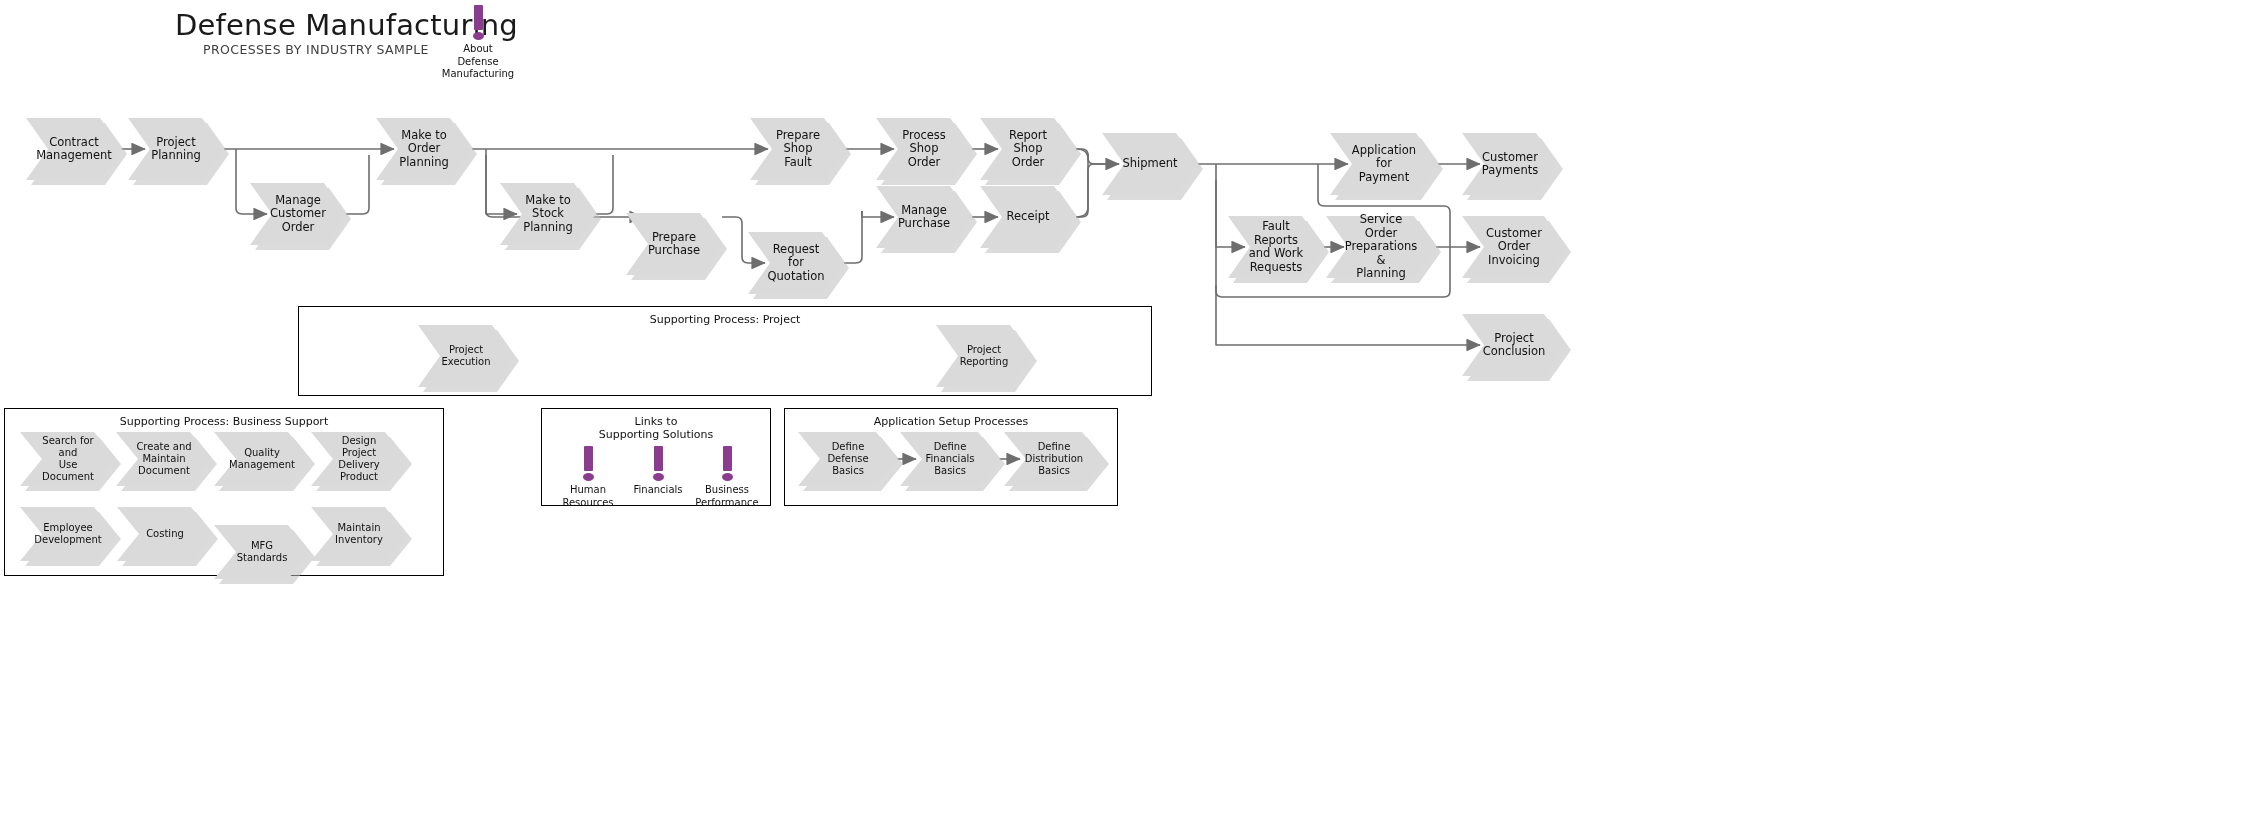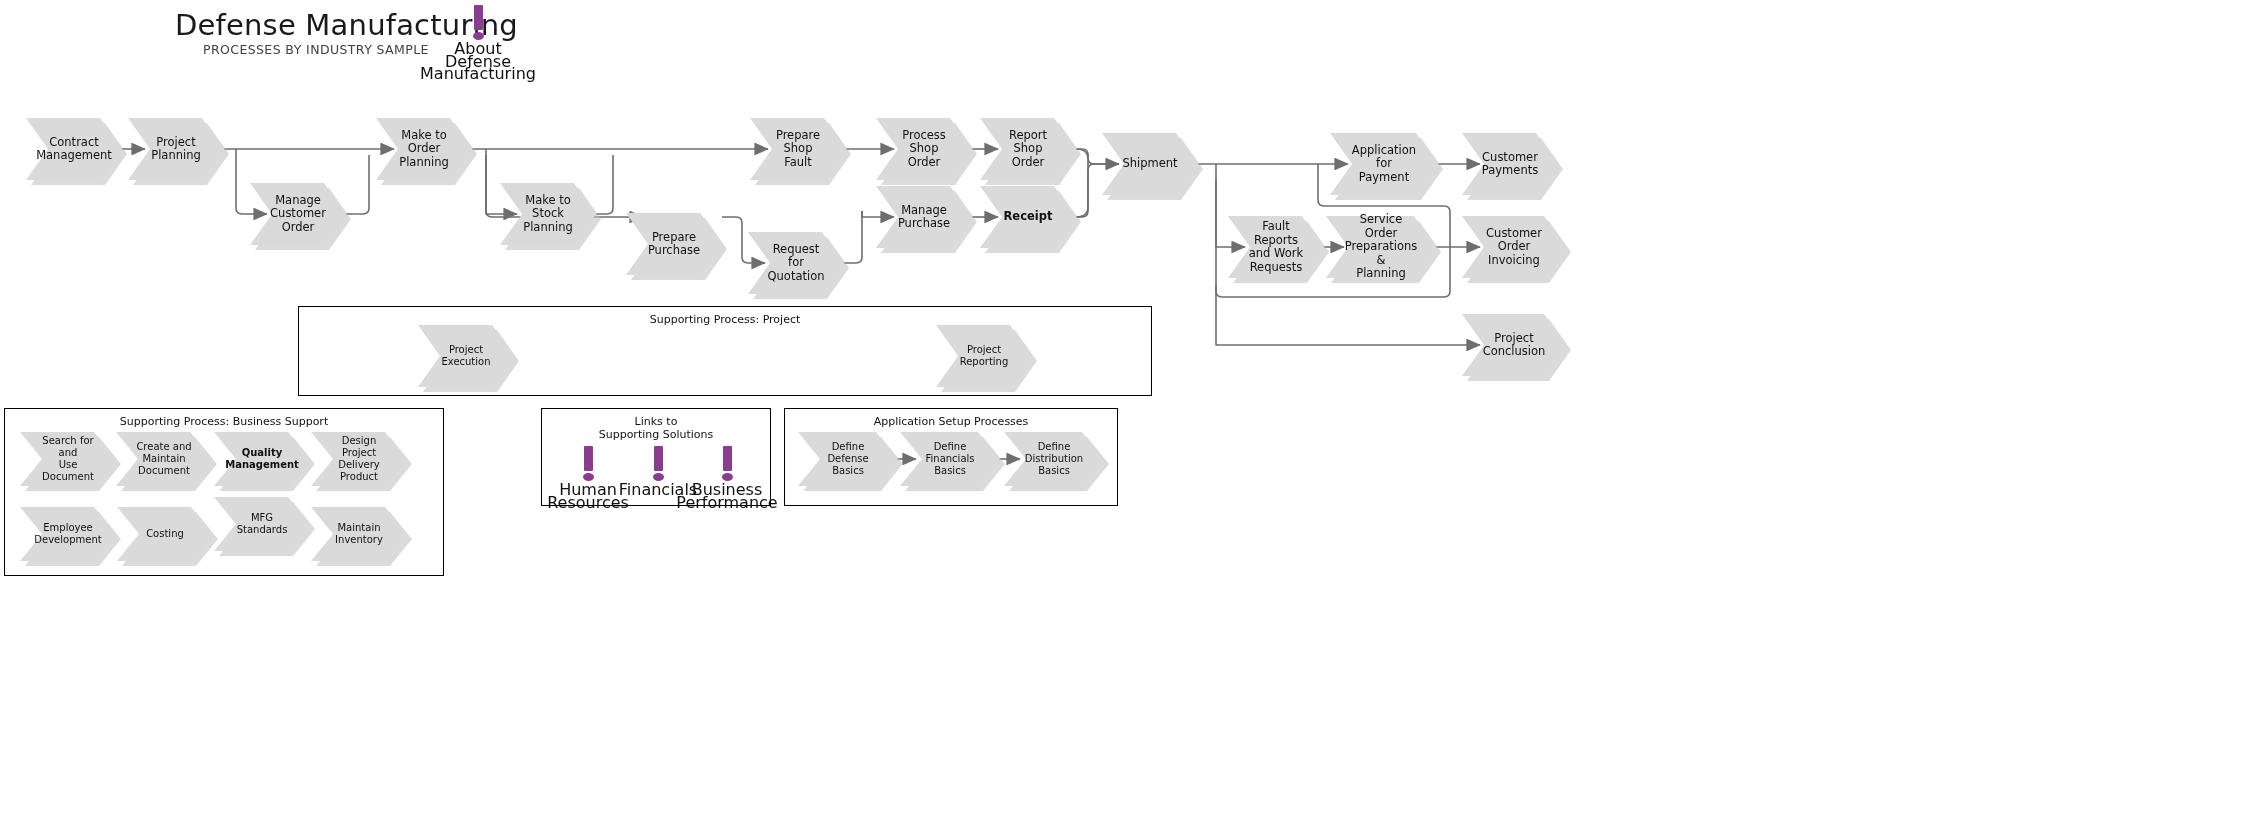--- a/index.html
+++ b/index.html
@@ -40,21 +40,21 @@
 
   
   .excl{position:absolute;}
   .excl .bar{position:absolute;left:50%;top:0;width:9px;height:25px;margin-left:-4px;
              background:#8a3c8f;border-radius:1px;}
   .excl .dot{position:absolute;left:50%;top:27px;width:11px;height:8px;margin-left:-5px;
              background:#8a3c8f;border-radius:50%;}
   .excl .sh{position:absolute;left:50%;top:3px;width:9px;height:25px;margin-left:-1px;
             background:#bbb;opacity:.6;border-radius:1px;z-index:-1;}
   .excl .etxt{position:absolute;left:-60px;width:120px;top:38px;text-align:center;
-              font-size:16px;line-height:12.5px;color:#111;white-space:pre-line;}
+              font-size:10px;line-height:12.5px;color:#111;white-space:pre-line;}
 
   svg#wires{position:absolute;left:0;top:0;width:2260px;height:840px;pointer-events:none;}
 </style>
 </head>
 <body>
 
 <div id="canvas">
 
   <div class="doc-title">Defense Manufacturing</div>
   <div class="doc-sub">PROCESSES BY INDUSTRY SAMPLE</div>
@@ -214,21 +214,21 @@
         <div class="shape"></div>
         <div class="lbl">Request for
 Quotation</div>
       </div>
       <div class="node" style="left: 876px; top: 186px; width: 96px; height: 62px;">
         <div class="shadow"></div>
         <div class="shape"></div>
         <div class="lbl">Manage
 Purchase</div>
       </div>
-      <div class="node" style="left: 980px; top: 186px; width: 96px; height: 62px; font-weight: bold;">
+      <div class="node" style="left: 980px; top: 186px; width: 96px; height: 62px;">
         <div class="shadow"></div>
         <div class="shape"></div>
         <div class="lbl">Receipt</div>
       </div>
       <div class="node" style="left: 1102px; top: 133px; width: 96px; height: 62px;">
         <div class="shadow"></div>
         <div class="shape"></div>
         <div class="lbl">Shipment</div>
       </div>
       <div class="node" style="left: 1330px; top: 133px; width: 108px; height: 62px;">
@@ -287,21 +287,21 @@
         <div class="lbl">Search for and
 Use Document</div>
       </div>
       <div class="node sm" style="left: 116px; top: 432px; width: 96px; height: 54px;">
         <div class="shadow"></div>
         <div class="shape"></div>
         <div class="lbl">Create and
 Maintain
 Document</div>
       </div>
-      <div class="node sm" style="left: 214px; top: 432px; width: 96px; height: 54px; font-weight: bold;">
+      <div class="node sm" style="left: 214px; top: 432px; width: 96px; height: 54px;">
         <div class="shadow"></div>
         <div class="shape"></div>
         <div class="lbl">Quality
 Management</div>
       </div>
       <div class="node sm" style="left: 311px; top: 432px; width: 96px; height: 54px;">
         <div class="shadow"></div>
         <div class="shape"></div>
         <div class="lbl">Design Project
 Delivery
@@ -311,21 +311,21 @@
         <div class="shadow"></div>
         <div class="shape"></div>
         <div class="lbl">Employee
 Development</div>
       </div>
       <div class="node sm" style="left: 117px; top: 507px; width: 96px; height: 54px;">
         <div class="shadow"></div>
         <div class="shape"></div>
         <div class="lbl">Costing</div>
       </div>
-      <div class="node sm" style="left: 214px; top: 497px; width: 96px; height: 54px;">
+      <div class="node sm" style="left: 214px; top: 525px; width: 96px; height: 54px;">
         <div class="shadow"></div>
         <div class="shape"></div>
         <div class="lbl">MFG Standards</div>
       </div>
       <div class="node sm" style="left: 311px; top: 507px; width: 96px; height: 54px;">
         <div class="shadow"></div>
         <div class="shape"></div>
         <div class="lbl">Maintain
 Inventory</div>
       </div>

